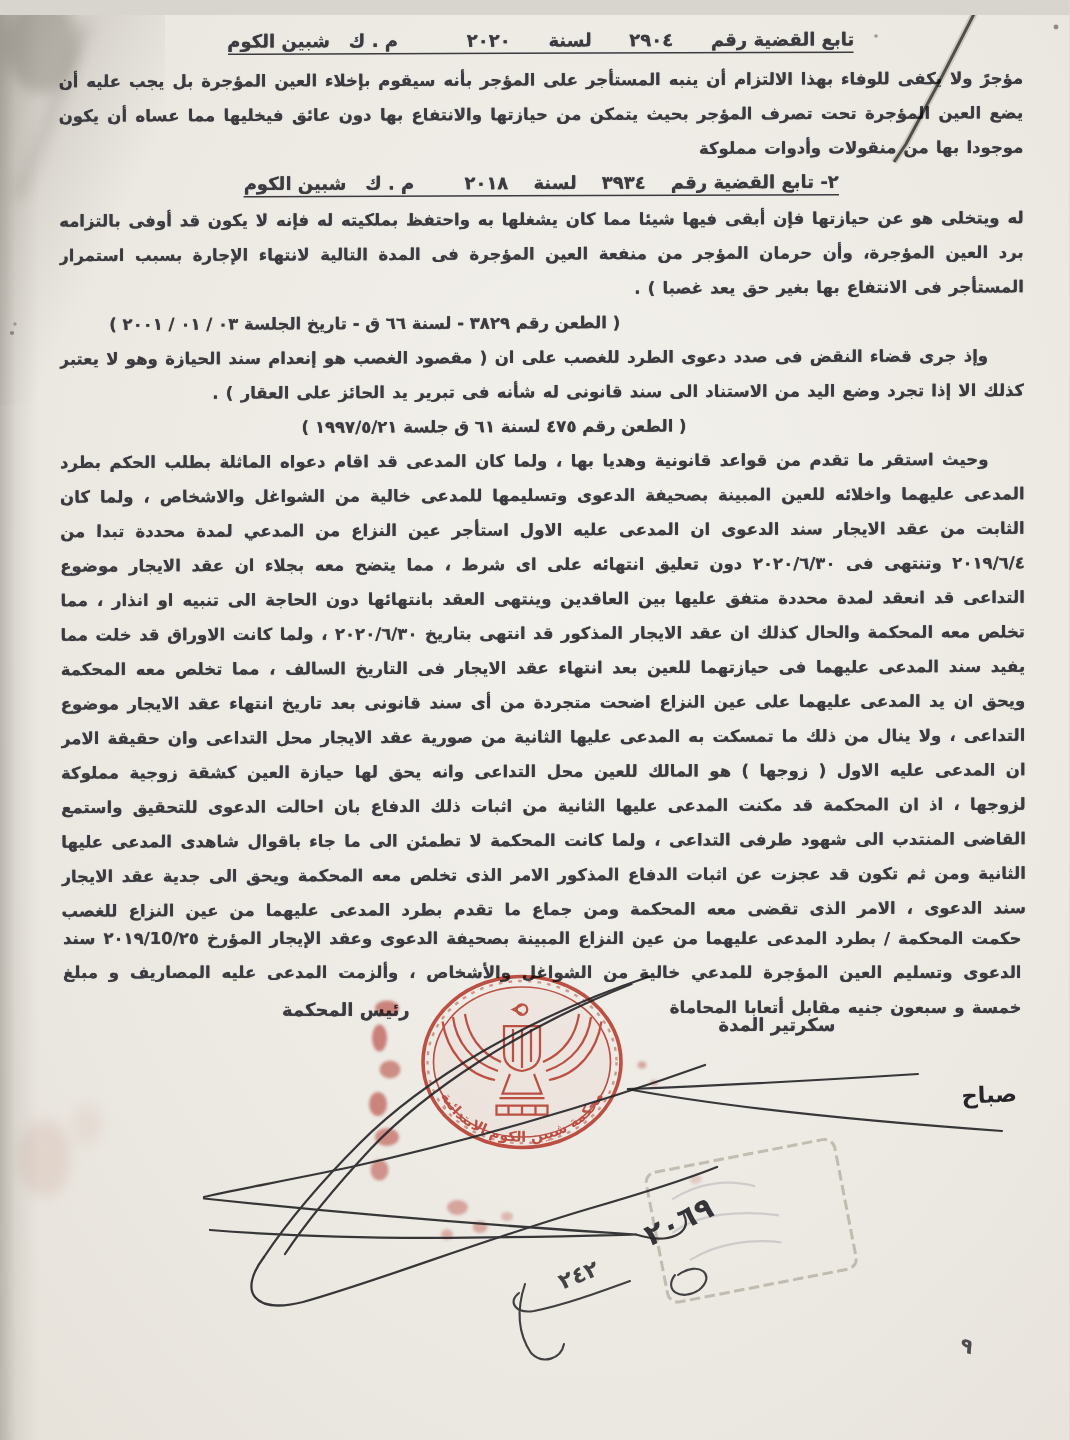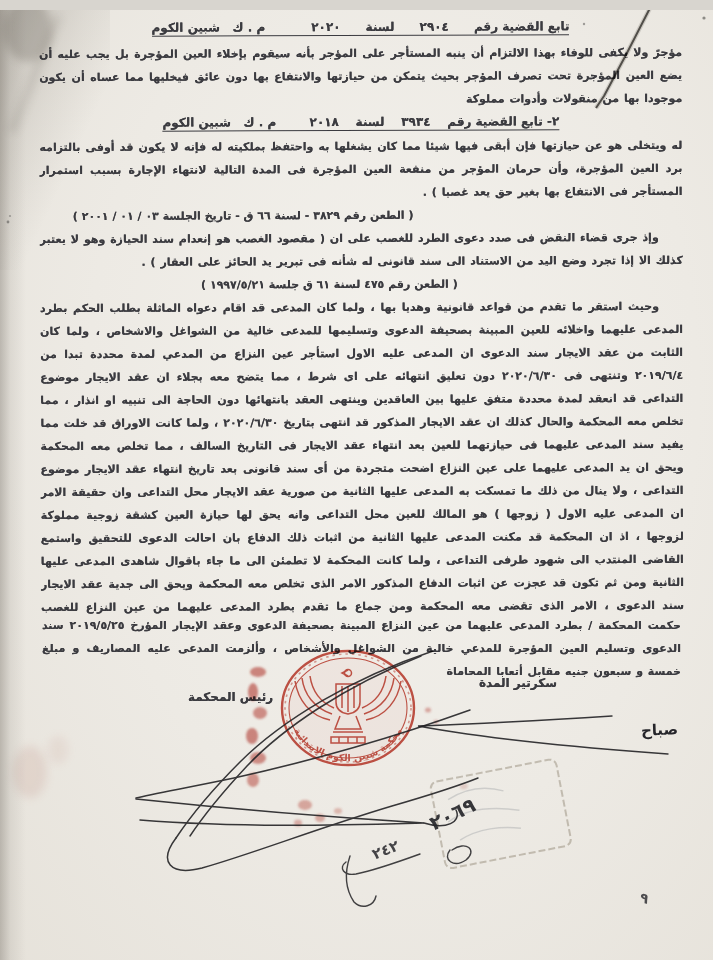--- a/index.html
+++ b/index.html
@@ -52,21 +52,21 @@
   .mb2{margin-bottom:2px;} .mb4{margin-bottom:4px;}
   .verdict-block{
     position:absolute;top:604px;right:32px;left:42px;
     direction:rtl;
   }
   .sig-label{
     position:absolute;font-size:12px;font-weight:700;direction:rtl;
     text-shadow:0 0 .5px rgba(55,55,60,.9);
   }
   .sig-secretary{right:156px;top:666px;}
-  .sig-president{left:188px;top:680px;}
+  .sig-president{left:188px;top:656px;}
   .hand{
     position:absolute;color:#26262b;font-weight:700;direction:rtl;
     font-family:"DejaVu Sans", sans-serif;
   }
   .hand-sabah{left:641px;top:711px;font-size:15px;transform:rotate(-2deg);}
   .hand-num1{left:428px;top:792px;font-size:20px;letter-spacing:3px;transform:rotate(-26deg) skewX(-6deg);opacity:.92;}
   .hand-num2{left:372px;top:831px;font-size:15px;letter-spacing:2px;transform:rotate(-22deg);opacity:.85;}
   .hand-mark9{left:640px;top:880px;font-size:14px;transform:rotate(14deg);opacity:.8;}
   svg.overlay{position:absolute;left:0;top:0;pointer-events:none;}
   .stamp-blend{mix-blend-mode:multiply;}
@@ -85,21 +85,21 @@
     <div class="hdr mb2"><span>٢- تابع القضية رقم    ٣٩٣٤    لسنة    ٢٠١٨        م . ك   شبين الكوم</span></div>
     <p class="t" style="margin:0">له ويتخلى هو عن حيازتها فإن أبقى فيها شيئا مما كان يشغلها به واحتفظ بملكيته له فإنه لا يكون قد أوفى بالتزامه برد العين المؤجرة، وأن حرمان المؤجر من منفعة العين المؤجرة فى المدة التالية لانتهاء الإجارة بسبب استمرار المستأجر فى الانتفاع بها بغير حق يعد غصبا ) .</p>
     <div class="cite c1">( الطعن رقم ٣٨٢٩ - لسنة ٦٦ ق - تاريخ الجلسة ٠٣ / ٠١ / ٢٠٠١ )</div>
     <p class="t indent" style="margin:0">وإذ جرى قضاء النقض فى صدد دعوى الطرد للغصب على ان ( مقصود الغصب هو إنعدام سند الحيازة وهو لا يعتبر كذلك الا إذا تجرد وضع اليد من الاستناد الى سند قانونى له شأنه فى تبرير يد الحائز على العقار ) .</p>
     <div class="cite c2">( الطعن رقم ٤٧٥ لسنة ٦١ ق جلسة ١٩٩٧/٥/٢١ )</div>
     <p class="t indent" style="margin:0">وحيث استقر ما تقدم من قواعد قانونية وهديا بها ، ولما كان المدعى قد اقام دعواه الماثلة بطلب الحكم بطرد المدعى عليهما واخلائه للعين المبينة بصحيفة الدعوى وتسليمها للمدعى خالية من الشواغل والاشخاص ، ولما كان الثابت من عقد الايجار سند الدعوى ان المدعى عليه الاول استأجر عين النزاع من المدعي لمدة محددة تبدا من ٢٠١٩/٦/٤ وتنتهى فى ٢٠٢٠/٦/٣٠ دون تعليق انتهائه على اى شرط ، مما يتضح معه بجلاء ان عقد الايجار موضوع التداعى قد انعقد لمدة محددة متفق عليها بين العاقدين وينتهى العقد بانتهائها دون الحاجة الى تنبيه او انذار ، مما تخلص معه المحكمة والحال كذلك ان عقد الايجار المذكور قد انتهى بتاريخ ٢٠٢٠/٦/٣٠ ، ولما كانت الاوراق قد خلت مما يفيد سند المدعى عليهما فى حيازتهما للعين بعد انتهاء عقد الايجار فى التاريخ السالف ، مما تخلص معه المحكمة ويحق ان يد المدعى عليهما على عين النزاع اضحت متجردة من أى سند قانونى بعد تاريخ انتهاء عقد الايجار موضوع التداعى ، ولا ينال من ذلك ما تمسكت به المدعى عليها الثانية من صورية عقد الايجار محل التداعى وان حقيقة الامر ان المدعى عليه الاول ( زوجها ) هو المالك للعين محل التداعى وانه يحق لها حيازة العين كشقة زوجية مملوكة لزوجها ، اذ ان المحكمة قد مكنت المدعى عليها الثانية من اثبات ذلك الدفاع بان احالت الدعوى للتحقيق واستمع القاضى المنتدب الى شهود طرفى التداعى ، ولما كانت المحكمة لا تطمئن الى ما جاء باقوال شاهدى المدعى عليها الثانية ومن ثم تكون قد عجزت عن اثبات الدفاع المذكور الامر الذى تخلص معه المحكمة ويحق الى جدية عقد الايجار سند الدعوى ، الامر الذى تقضى معه المحكمة ومن جماع ما تقدم بطرد المدعى عليهما من عين النزاع للغصب وتسليمها للمدعى خالية من الشواغل وذلك على النحو الوارد بالمنطوق.</p>
 
   </div>
 
   <div class="verdict-block">
-    <p class="t" style="margin:0">حكمت المحكمة / بطرد المدعى عليهما من عين النزاع المبينة بصحيفة الدعوى وعقد الإيجار المؤرخ ٢٠١٩/٥/٢٥ سند الدعوى وتسليم العين المؤجرة للمدعي خالية من الشواغل والأشخاص ، وألزمت المدعى عليه المصاريف و مبلغ خمسة و سبعون جنيه مقابل أتعابا المحاماة</p>
+    <p class="t" style="margin:0">حكمت المحكمة / بطرد المدعى عليهما من عين النزاع المبينة بصحيفة الدعوى وعقد الإيجار المؤرخ ٢٠١٩/10/٢٥ سند الدعوى وتسليم العين المؤجرة للمدعي خالية من الشواغل والأشخاص ، وألزمت المدعى عليه المصاريف و مبلغ خمسة و سبعون جنيه مقابل أتعابا المحاماة</p>
   </div>
 
   <div class="sig-label sig-secretary">سكرتير المدة</div>
   <div class="sig-label sig-president">رئيس المحكمة</div>
 
   <svg class="overlay stamp-blend" width="713" height="960" viewBox="0 0 713 960">
     <defs>
       <filter id="b1" x="-50%" y="-50%" width="200%" height="200%">
           <feGaussianBlur stdDeviation="1.2"></feGaussianBlur>
         </filter>

